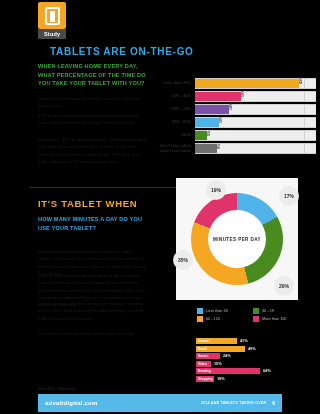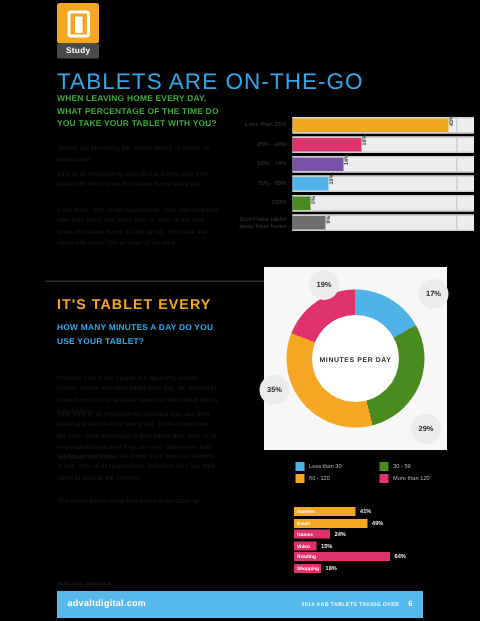--- a/index.html
+++ b/index.html
@@ -27,22 +27,22 @@
   }
   #study-tab {
     position:absolute; left:38px; top:29px;
     background:#4a4a4a; color:#fff;
     font-size:5.5px; font-weight:bold; letter-spacing:.2px;
     padding:2px 6px 2px 6px; border-radius:1px;
   }
 
   
   #sec1-title {
-    position:absolute; left:38px; top:46px;
-    color:#2fa8e8; font-size:15px; font-weight:normal; letter-spacing:.7px;
+    position:absolute; left:50px; top:46px;
+    color:#2fa8e8; font-size:10px; font-weight:bold; letter-spacing:.7px;
   }
   #sec1-question {
     position:absolute; left:38px; top:62px; width:110px;
     color:#3ea93b; font-size:5.6px; font-weight:bold; line-height:1.55;
     letter-spacing:.15px;
   }
   .body-copy {
     position:absolute; left:38px; width:108px;
     color:#1b1b1b; font-size:4.4px; line-height:1.65;
   }
@@ -245,21 +245,21 @@
         <div class="c1-bar" style="width: 18%; background: rgb(110, 110, 110);">
           <span class="c1-val">9%</span>
         </div>
         <div class="c1-grid"></div>
       </div>
     </div>
   </div>
 
 <div id="divider1"></div>
 
-<div id="sec2-title">IT'S TABLET EVERY</div>
+<div id="sec2-title">IT'S TABLET WHEN</div>
 <div id="sec2-question">HOW MANY MINUTES A DAY DO YOU USE YOUR TABLET?</div>
 <div class="body-copy" id="sec2-p1">Knowing how many people are spending sizable chunks of time with their tablet each day, we wanted to know how much time users spend on their tablet during a given day.</div>
 <div class="body-copy" id="sec2-p2">Over 64% of all respondents indicated they use their tablet at least one hour every day. Some consumers are even more immersed in their tablet time, 29% of all respondents indicated they use their tablet more than two hours every day.</div>
 <div class="body-copy" id="sec2-p3">Tablets spend more time doing more than just reading. In fact, 41% of all respondents indicated they use their tablet to browse the internet.</div>
 <div class="body-copy" id="sec2-p4">The charts below show how these tasks stack up.</div>
 
 <div id="donut-panel">
   <div id="donut" style="background: conic-gradient(rgb(79, 179, 232) 0deg, rgb(79, 179, 232) 61.2deg, rgb(74, 139, 31) 61.2deg, rgb(74, 139, 31) 165.6deg, rgb(245, 166, 35) 165.6deg, rgb(245, 166, 35) 291.6deg, rgb(224, 50, 107) 291.6deg, rgb(224, 50, 107) 360deg);"></div>
   <div id="donut-hole">
     <span id="donut-center-label">MINUTES PER DAY</span>

